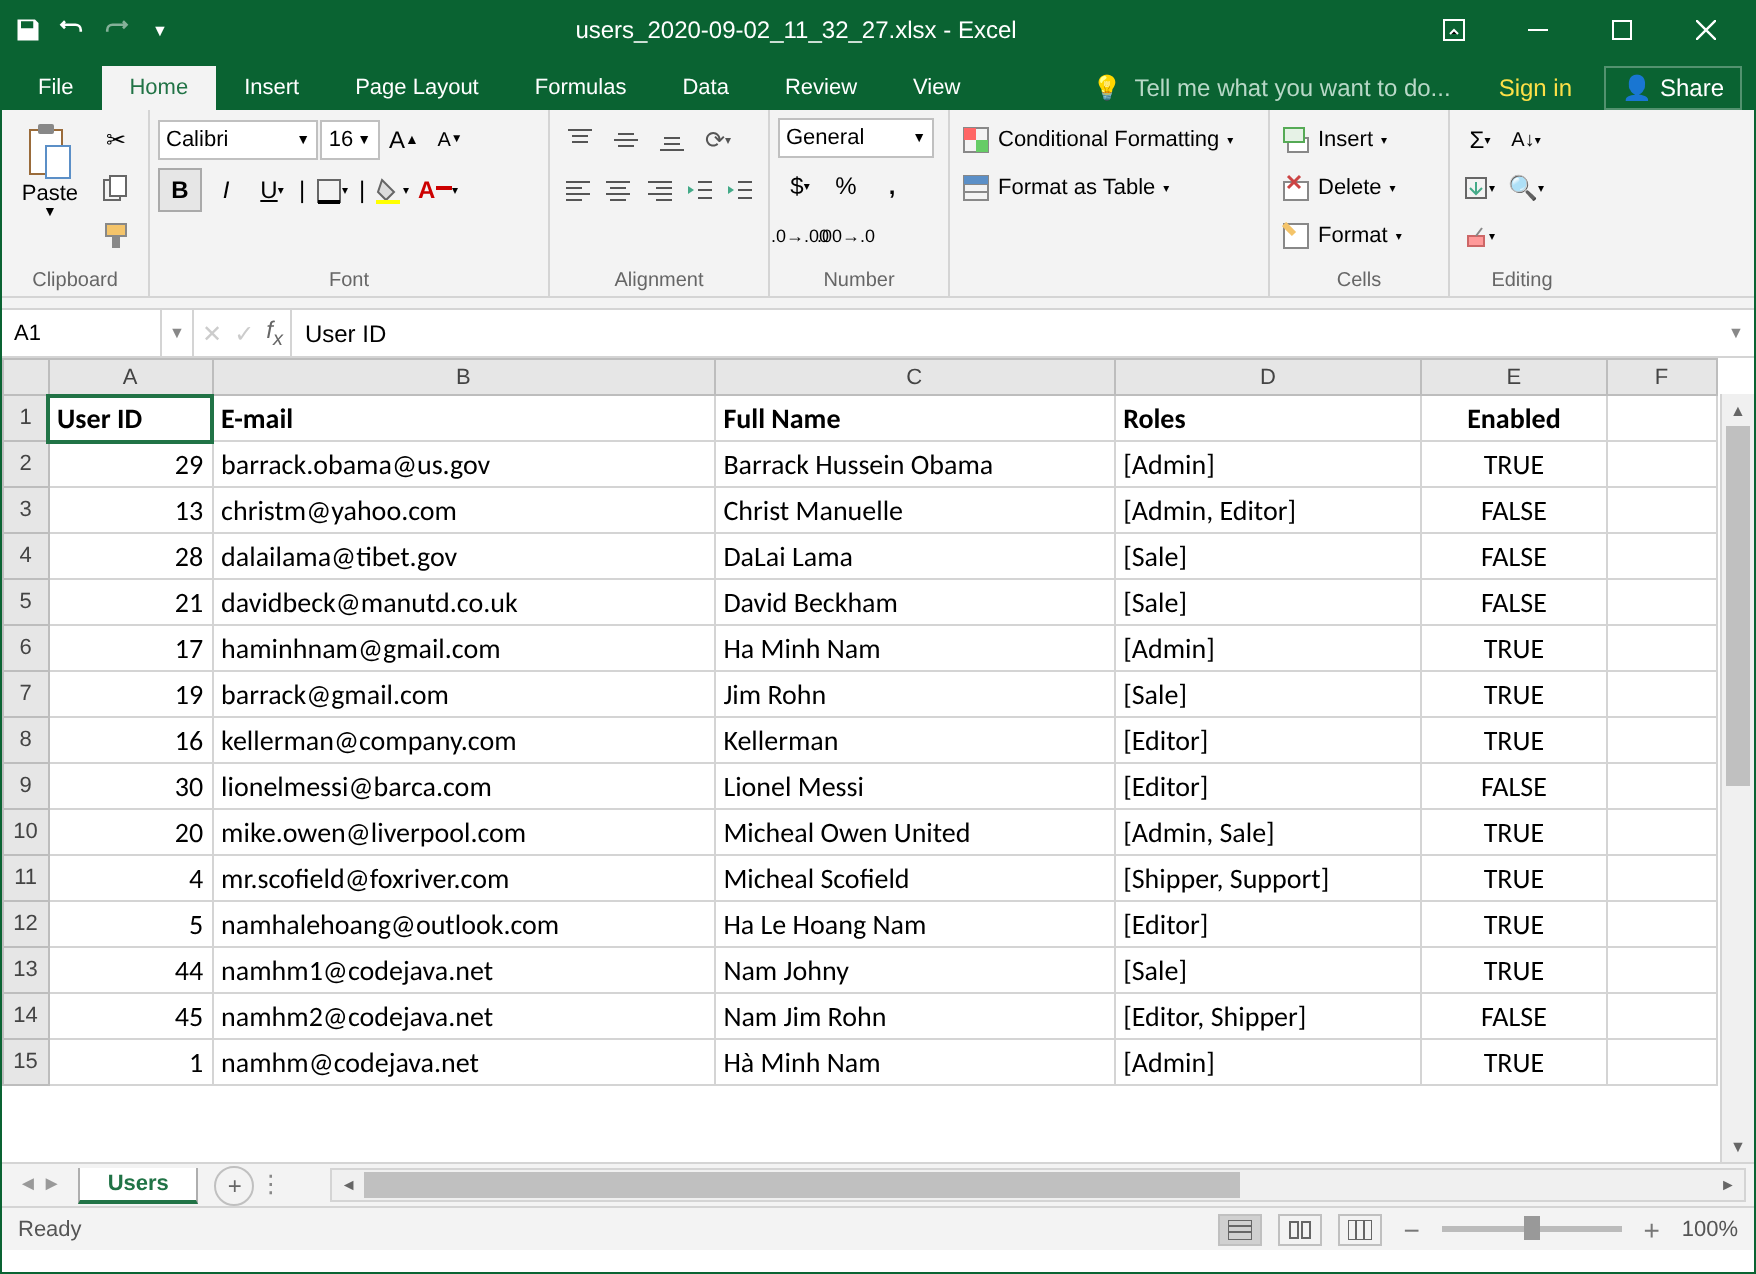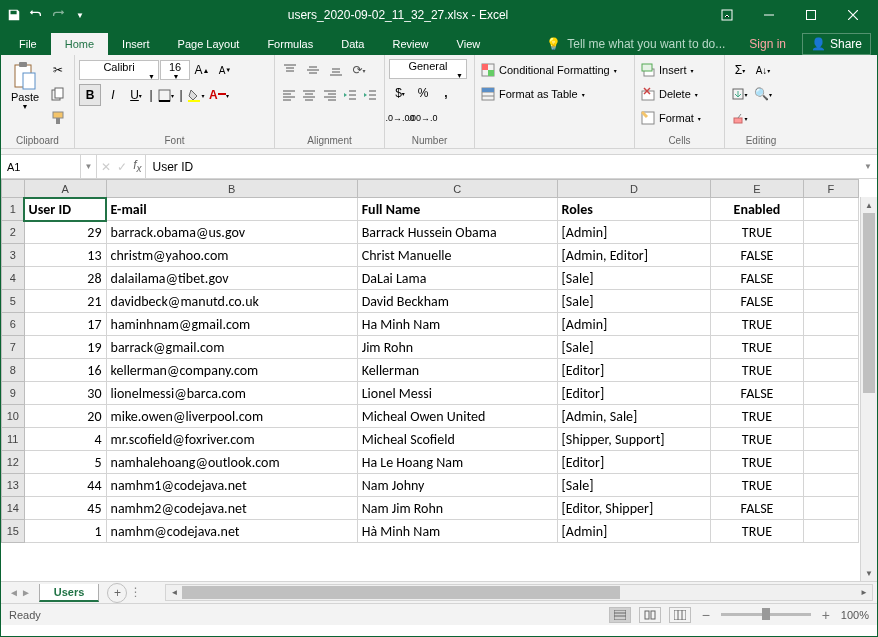--- a/index.html
+++ b/index.html
@@ -13,32 +13,32 @@
     .titlebar-right { display: flex; align-items: center; gap: 2px; }
     .win-btn { width: 40px; height: 26px; display: flex; align-items: center; justify-content: center; cursor: pointer; }
     
     
     .menu-tabs { background: #0a6332; height: 26px; display: flex; align-items: flex-end; color: #fff; padding-left: 4px; }
     .menu-tab { padding: 5px 14px; cursor: pointer; font-size: 11px; }
     .menu-tab.file { background: transparent; }
     .menu-tab.active { background: #f3f3f3; color: #217346; }
     .menu-tab-right { margin-left: auto; display: flex; align-items: center; padding-right: 6px; gap: 8px; }
     .tell-me { color: #b8d8c7; font-size: 12px; padding: 0 8px; display: flex; align-items: center; gap: 6px; }
-    .signin { color: #fca5a5; padding: 0 8px; cursor: pointer; }
+    .signin { color: #fde047; padding: 0 8px; cursor: pointer; }
     .share-btn { background: transparent; border: 1px solid rgba(255,255,255,0.3); color: #fff; padding: 3px 8px; cursor: pointer; display: flex; align-items: center; gap: 4px; font-size: 12px; }
     
     
     .ribbon { background: #f3f3f3; height: 94px; border-bottom: 1px solid #d4d4d4; display: flex; }
     .ribbon-group { border-right: 1px solid #d4d4d4; display: flex; flex-direction: column; padding: 2px 4px 0 4px; }
     .ribbon-group-body { flex: 1; display: flex; gap: 2px; }
     .ribbon-group-label { text-align: center; font-size: 10px; color: #666; padding: 2px 0; }
     .rb-col { display: flex; flex-direction: column; gap: 2px; justify-content: flex-start; padding-top: 2px; }
     .rb-small { width: 22px; height: 22px; display: flex; align-items: center; justify-content: center; cursor: pointer; font-size: 12px; border: 1px solid transparent; }
     .rb-row { display: flex; gap: 1px; align-items: center; }
-    .combo { border: 1px solid #c0c0c0; background: #fff; font-size: 11px; height: 20px; display: flex; align-items: center; padding: 0 3px; flex-direction: column; }
+    .combo { border: 1px solid #c0c0c0; background: #fff; font-size: 11px; height: 20px; display: flex; align-items: center; padding: 0 3px; }
     .combo-font { width: 80px; }
     .combo-size { width: 30px; justify-content: center; }
     .paste-big { width: 40px; display: flex; flex-direction: column; align-items: center; padding: 4px 2px; cursor: pointer; }
     .rb-text-item { display: flex; align-items: center; gap: 4px; font-size: 11px; cursor: pointer; padding: 1px 2px; height: 22px; }
     
     
     .formula-bar { height: 24px; border-bottom: 1px solid #d4d4d4; display: flex; align-items: stretch; background: #fff; }
     .name-box { width: 80px; border-right: 1px solid #d4d4d4; display: flex; align-items: center; padding: 0 6px; font-size: 11px; }
     .name-drop { width: 16px; border-right: 1px solid #d4d4d4; display: flex; align-items: center; justify-content: center; cursor: pointer; color: #888; font-size: 8px; }
     .fx-btns { display: flex; align-items: center; border-right: 1px solid #d4d4d4; padding: 0 4px; gap: 6px; color: #888; }

